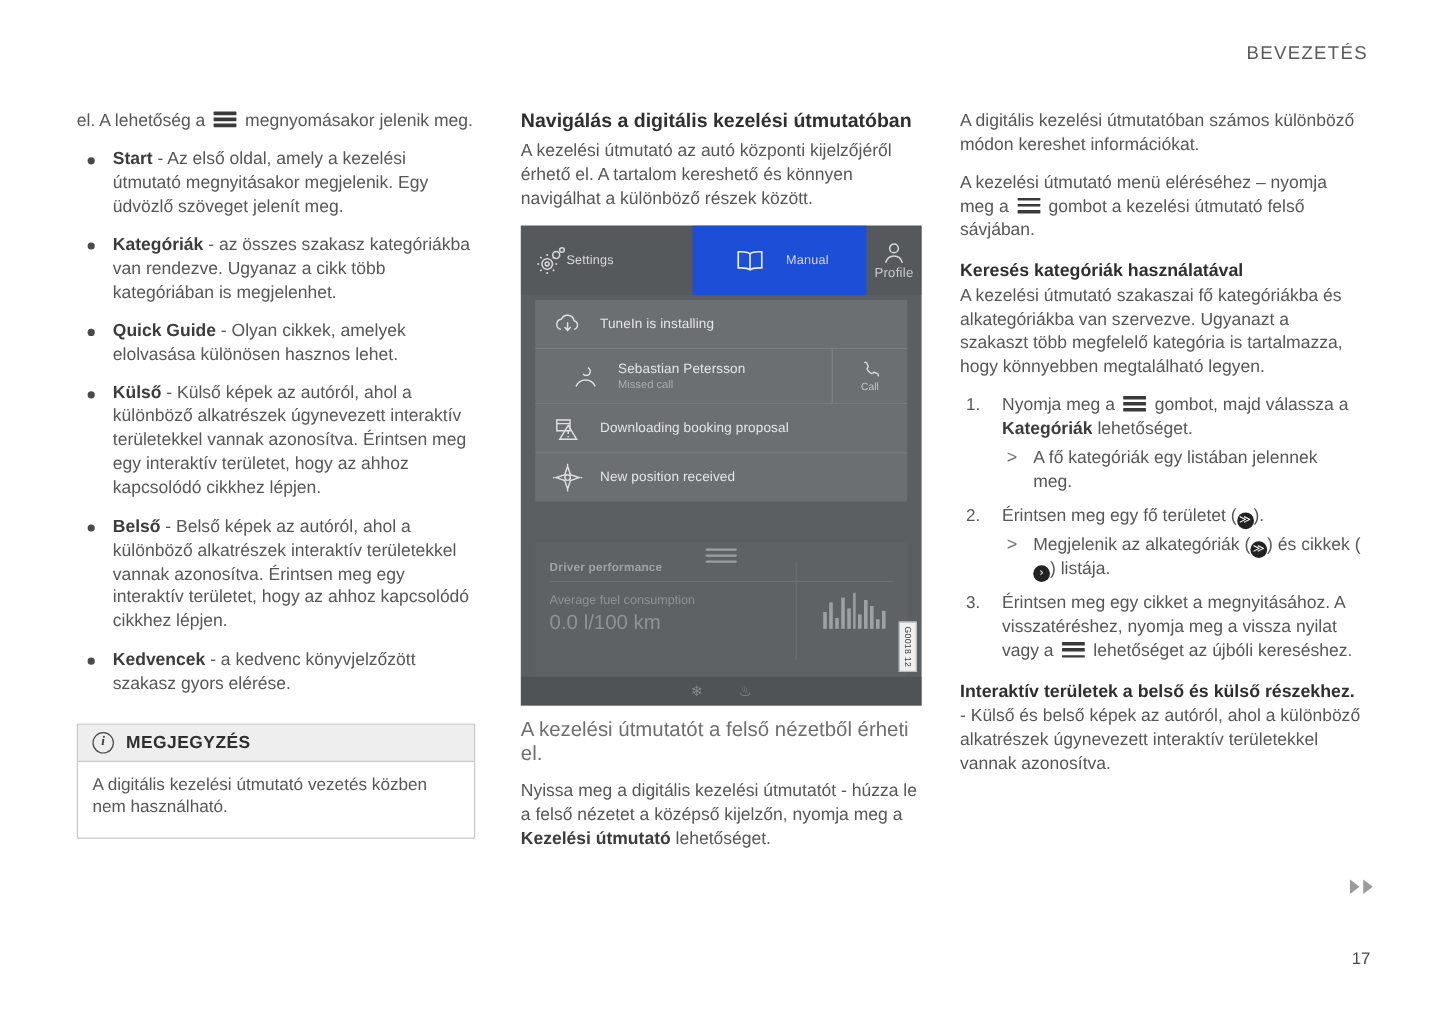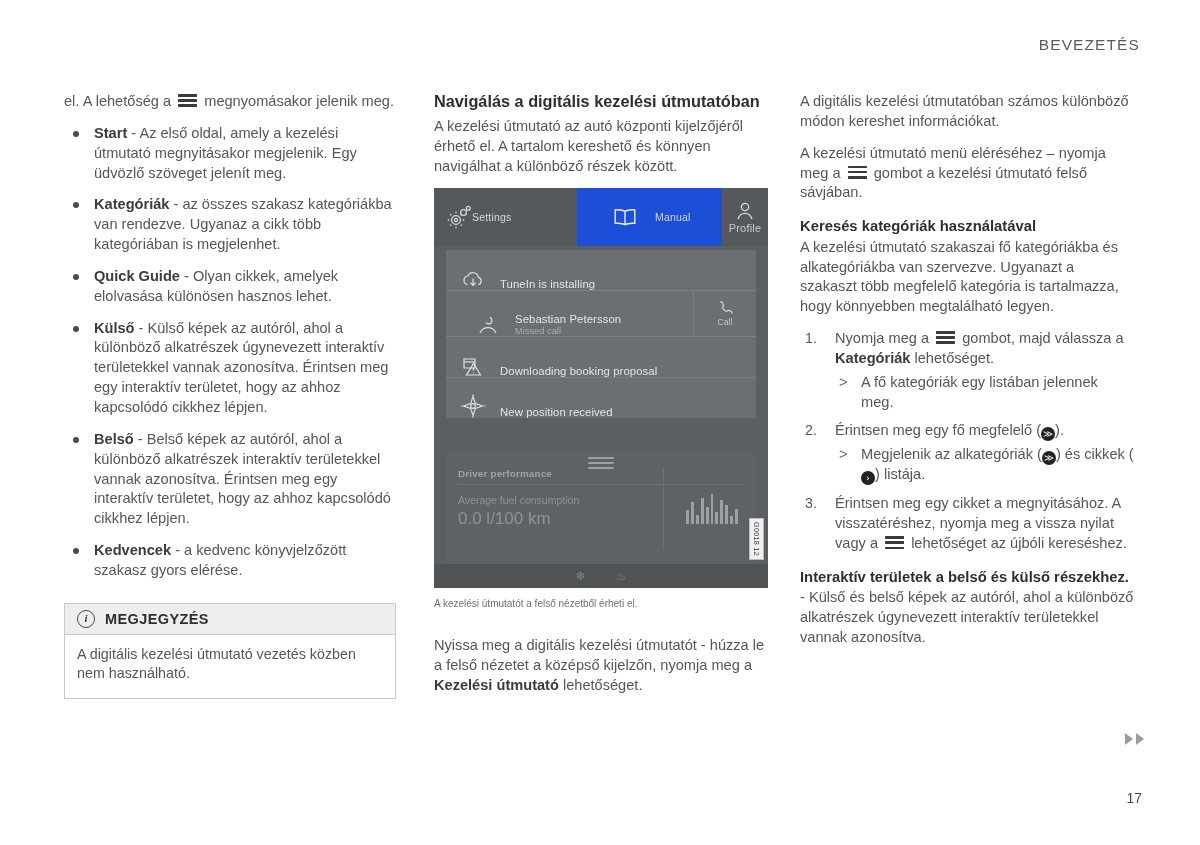--- a/index.html
+++ b/index.html
@@ -290,21 +290,21 @@
     left: 12px;
     top: 62px;
     width: 310px;
   }
   .notif {
     position: relative;
     height: 40px;
     background: #6b6f72;
     border-bottom: 1px solid #7b7f82;
     display: flex;
-    align-items: flex-end;
+    align-items: center;
   }
   .notif.tall { height: 45px; padding-left: 15px; }
   .notif:last-child { border-bottom: none; }
   .notif-ic {
     width: 54px;
     display: flex;
     justify-content: center;
     align-items: center;
     flex: 0 0 auto;
   }
@@ -437,24 +437,24 @@
     color: #3a3a3a;
     font-size: 7.2px;
     letter-spacing: .3px;
     padding: 3px 2px;
     writing-mode: vertical-rl;
     border: 1px solid #bdbdbd;
     font-family: "Liberation Sans", sans-serif;
   }
 
   .caption {
-    font-size: 10px;
+    font-size: 17px;
     color: #6e6e6e;
     margin-top: 10px;
-    margin-bottom: 27px;
+    margin-bottom: 12px;
   }
 
   .sublead { margin-top: 2px; }
 </style>
 </head>
 <body>
 
 <div class="page-header">BEVEZETÉS</div>
 
 <div class="col col-left">
@@ -671,21 +671,21 @@
     <li>
       <span>Nyomja meg a</span>
       <span class="ham"><i></i><i></i><i></i></span>
       <span>gombot, majd válassza a </span><b>Kategóriák</b><span> lehetőséget.</span>
       <ul class="sub">
         <li>A fő kategóriák egy listában jelennek meg.</li>
       </ul>
     </li>
 
     <li>
-      <span>Érintsen meg egy fő megfelelő (</span><span class="badge">≫</span><span>).</span>
+      <span>Érintsen meg egy fő területet (</span><span class="badge">≫</span><span>).</span>
       <ul class="sub">
         <li>
           <span>Megjelenik az alkategóriák (</span><span class="badge">≫</span><span>) és cikkek (</span><span class="badge">›</span><span>) listája.</span>
         </li>
       </ul>
     </li>
 
     <li>
       <span>Érintsen meg egy cikket a megnyitásához. A visszatéréshez, nyomja meg a vissza nyilat vagy a</span>
       <span class="ham"><i></i><i></i><i></i></span>

